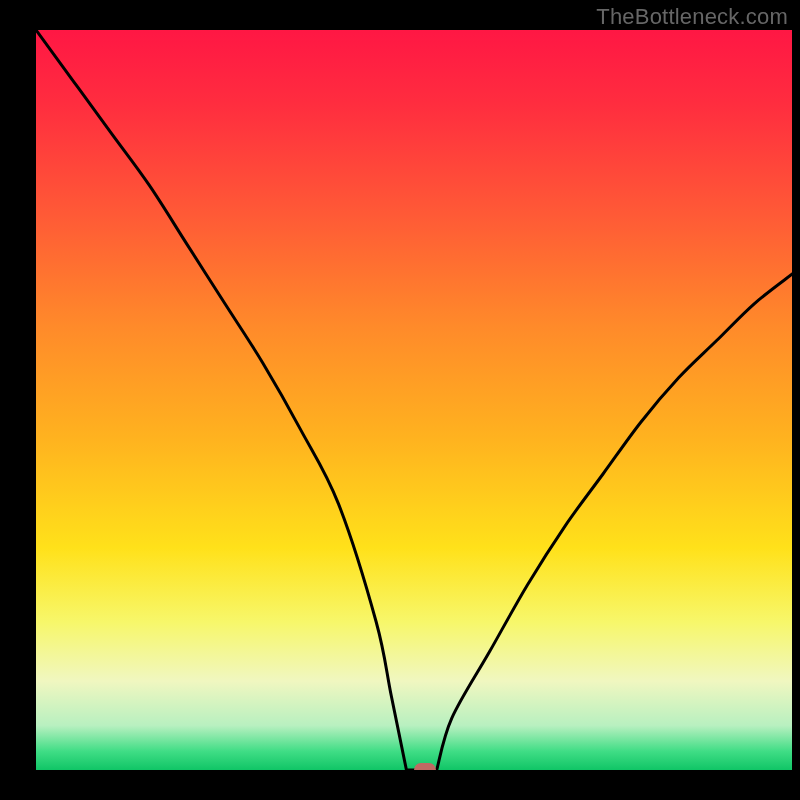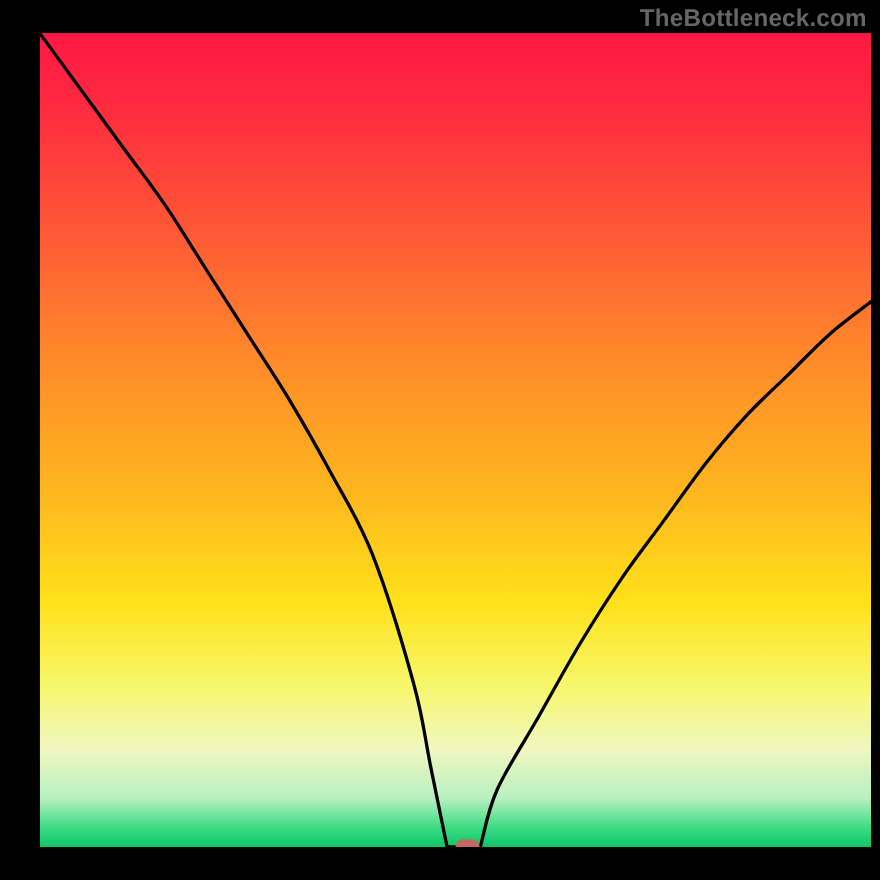--- a/index.html
+++ b/index.html
@@ -16,21 +16,21 @@
     width: 800px;
     height: 800px;
     background: #000;
   }
   .watermark {
     position: absolute;
     top: 4px;
     right: 12px;
     color: #666;
     font-size: 22px;
-    font-weight: 700;
+    font-weight: 400;
     letter-spacing: 0.2px;
     z-index: 20;
   }
   
   .plot {
     position: absolute;
     left: 36px;
     top: 30px;
     width: 756px;   
     height: 740px;  

